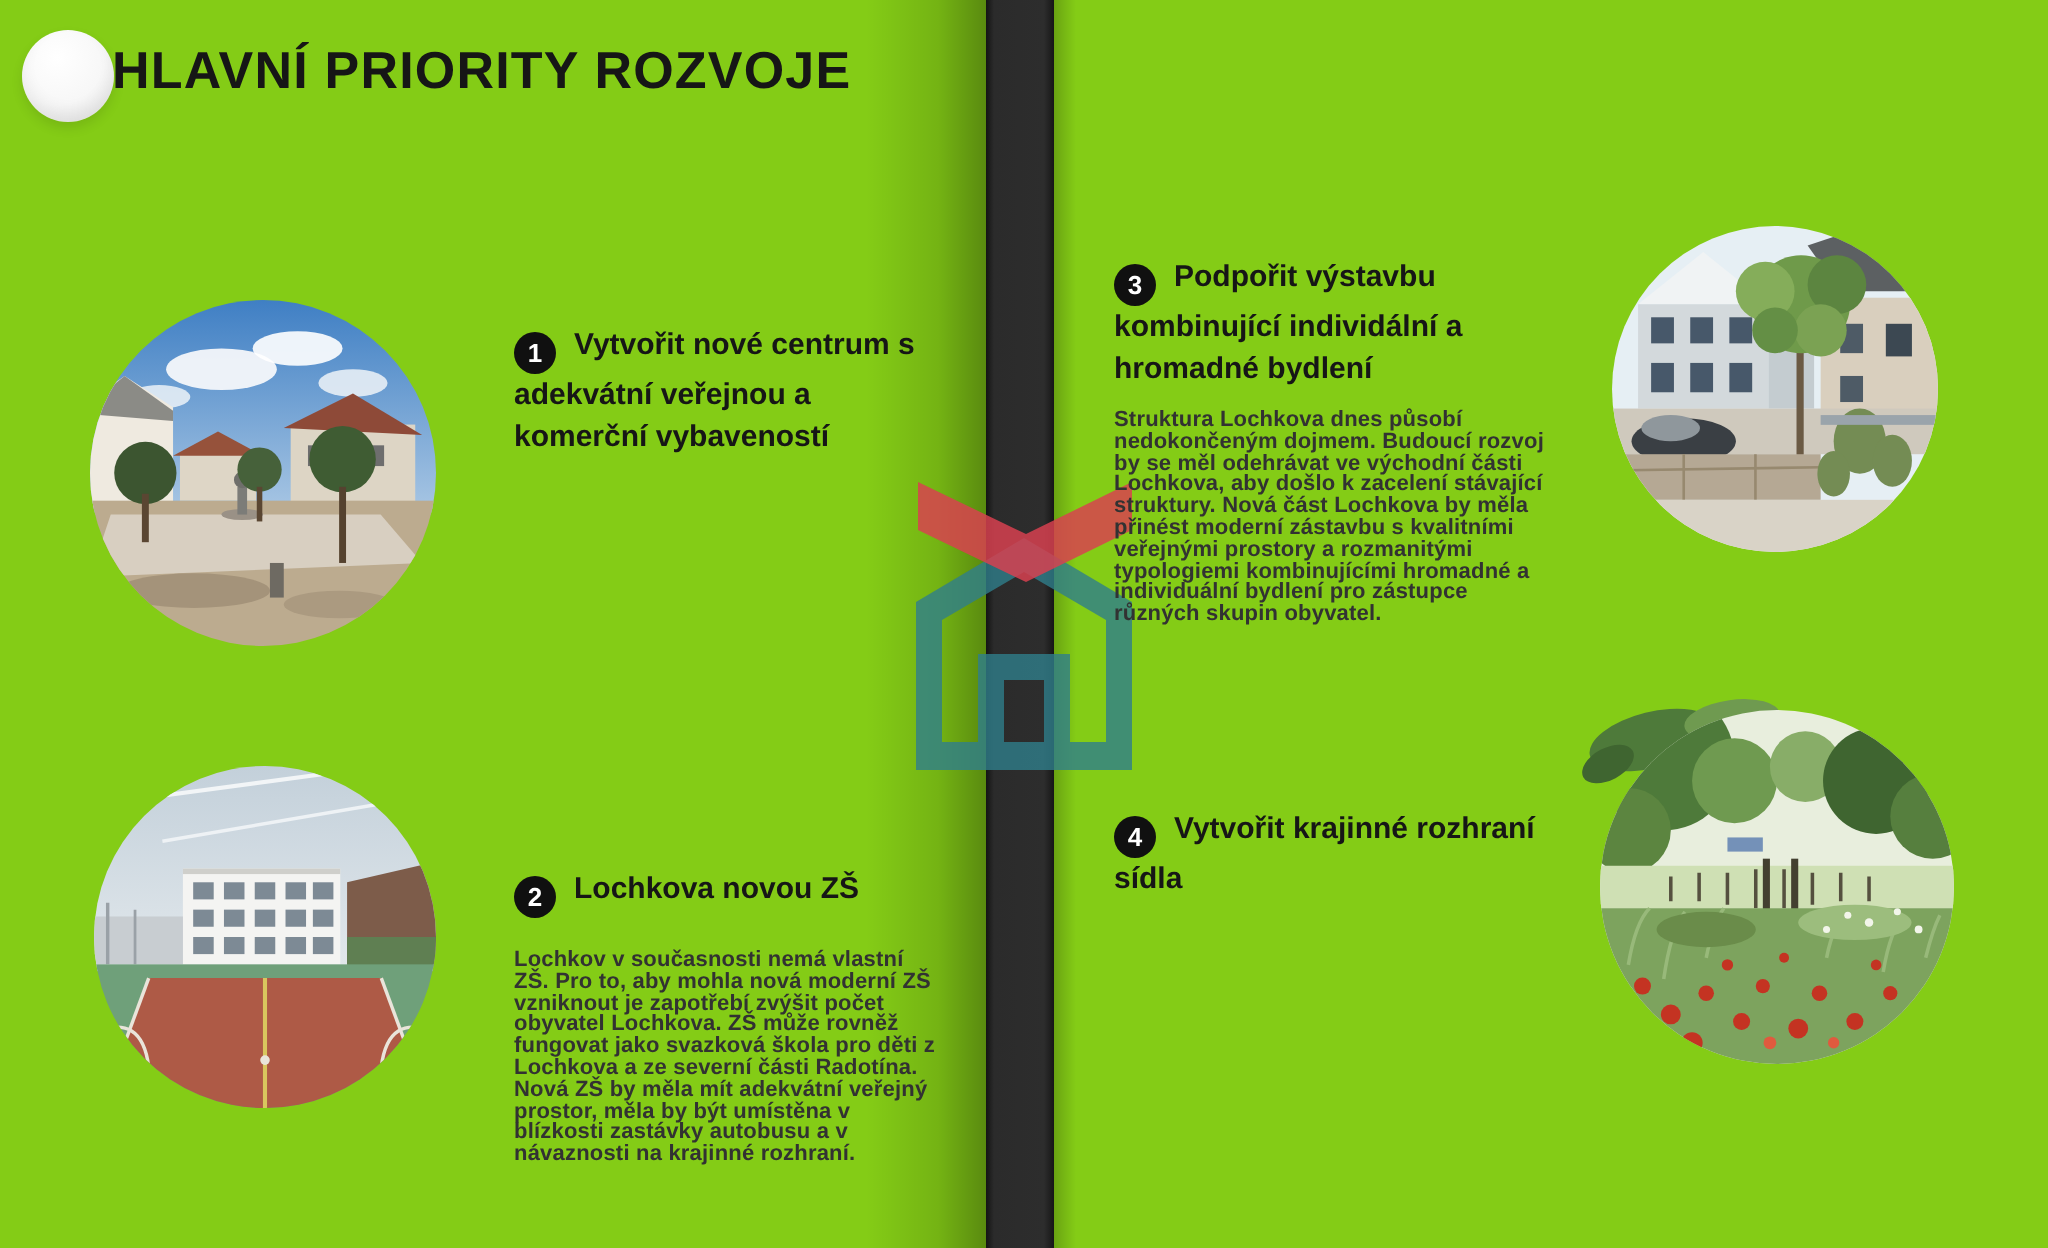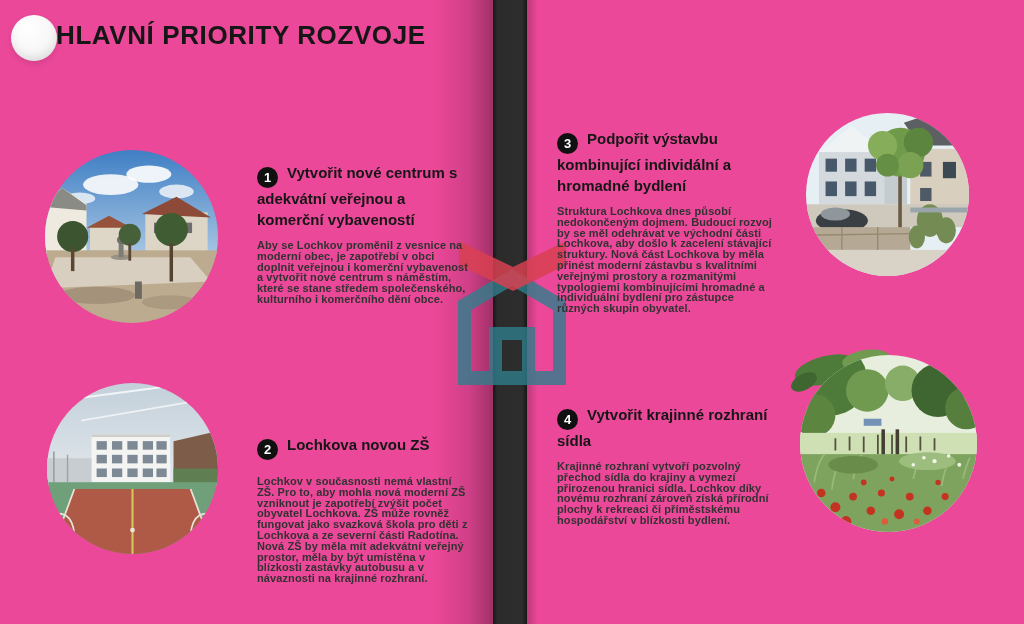--- a/index.html
+++ b/index.html
@@ -1,16 +1,16 @@
 <!DOCTYPE html>
 <html><head>
 <meta charset="utf-8">
 <style>
   html,body{margin:0;padding:0;background:#ffffff;}
-  .canvas{position:relative;width:1024px;height:624px;background:#ec4899;overflow:hidden;
+  .canvas{position:relative;width:1024px;height:624px;background:#84cc16;overflow:hidden;
           font-family:"Liberation Sans","DejaVu Sans",sans-serif;color:#1d1d1d;}
 
   
   .page-curl{position:absolute;left:433px;top:0;width:60px;height:624px;
              background:linear-gradient(to right,rgba(0,0,0,0) 0%,rgba(0,0,0,0.12) 60%,rgba(0,0,0,0.32) 100%);}
   .spine{position:absolute;left:493px;top:0;width:34px;height:624px;
          background:linear-gradient(to right,#141414 0px,#2b2b2b 4px,#2d2d2d 29px,#161616 34px);}
   .spine-shadow{position:absolute;left:527px;top:0;width:11px;height:624px;
                 background:linear-gradient(to right,rgba(0,0,0,0.20),rgba(0,0,0,0));}
 
@@ -267,37 +267,35 @@
     <path fill-opacity="0.80" fill-rule="evenodd" d="M512,269 L566,301 L566,385 L458,385 L458,301 Z M512,286 L553,310 L553,371 L471,371 L471,310 Z" fill="#2f7e8b"></path>
     <path fill-opacity="0.80" d="M489,371 L489,327 L535,327 L535,371 L522,371 L522,340 L502,340 L502,371 Z" fill="#2f7e8b"></path>
     <path fill-opacity="0.84" d="M459,241 L513,267 L513,291 L459,265 Z" fill="#d94050"></path>
     <path fill-opacity="0.84" d="M566,241 L513,267 L513,291 L566,265 Z" fill="#d94050"></path>
   </svg>
 
   <div class="item item1">
     <div class="heading"><span class="badge">
           <span>1</span>
         </span><span>Vytvořit nové centrum s adekvátní veřejnou a komerční vybaveností</span></div>
-    <div class="body">Aby se Lochkov proměnil z vesnice na moderní obec, je zapotřebí v obci doplnit veřejnou i komerční vybavenost a vytvořit nové centrum s náměstím, které se stane středem společenského, kulturního i komerčního dění obce.</div>
   </div>
 
   <div class="item item2">
     <div class="heading"><span class="badge">
           <span>2</span>
         </span><span>Lochkova novou ZŠ</span></div>
     <div class="body">Lochkov v současnosti nemá vlastní ZŠ. Pro to, aby mohla nová moderní ZŠ vzniknout je zapotřebí zvýšit počet obyvatel Lochkova. ZŠ může rovněž fungovat jako svazková škola pro děti z Lochkova a ze severní části Radotína. Nová ZŠ by měla mít adekvátní veřejný prostor, měla by být umístěna v blízkosti zastávky autobusu a v návaznosti na krajinné rozhraní.</div>
   </div>
 
   <div class="item item3">
     <div class="heading"><span class="badge">
           <span>3</span>
         </span><span>Podpořit výstavbu kombinující individální a hromadné bydlení</span></div>
     <div class="body">Struktura Lochkova dnes působí nedokončeným dojmem. Budoucí rozvoj by se měl odehrávat ve východní části Lochkova, aby došlo k zacelení stávající struktury. Nová část Lochkova by měla přinést moderní zástavbu s kvalitními veřejnými prostory a rozmanitými typologiemi kombinujícími hromadné a individuální bydlení pro zástupce různých skupin obyvatel.</div>
   </div>
 
   <div class="item item4">
     <div class="heading"><span class="badge">
           <span>4</span>
         </span><span>Vytvořit krajinné rozhraní sídla</span></div>
-    <div class="body">Krajinné rozhraní vytvoří pozvolný přechod sídla do krajiny a vymezí přirozenou hranici sídla. Lochkov díky novému rozhraní zároveň získá přírodní plochy k rekreaci či příměstskému hospodářství v blízkosti bydlení.</div>
   </div>
 
 </div>
 
 </body></html>

